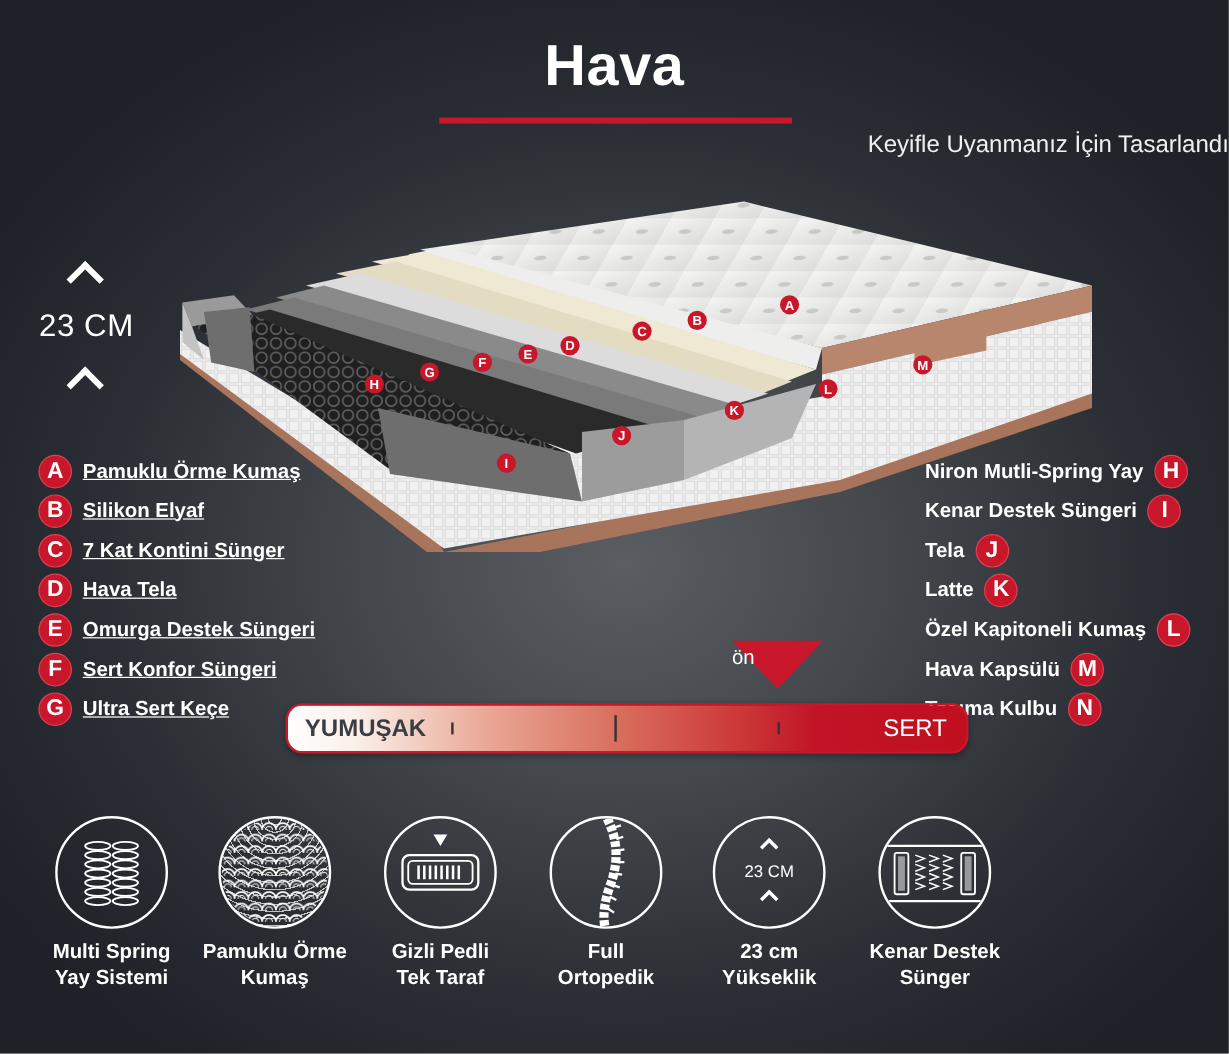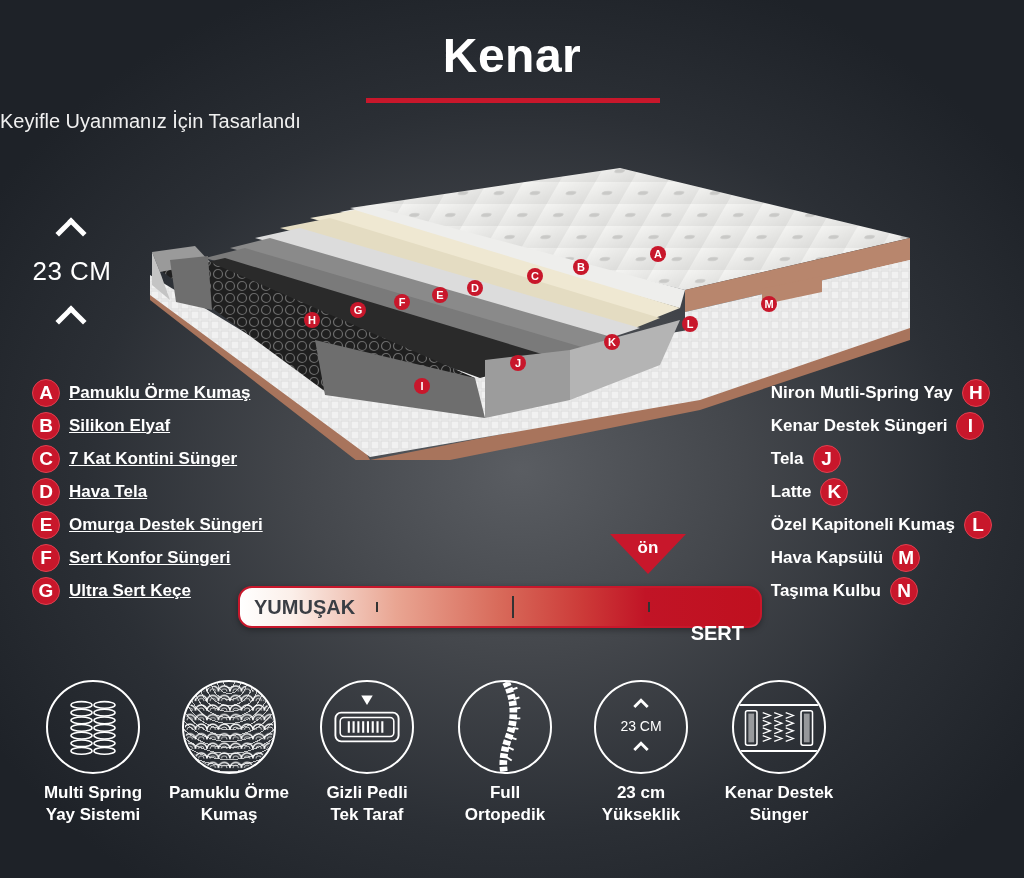--- a/index.html
+++ b/index.html
@@ -14,21 +14,21 @@
 
   
   .title {
     left: 0; width: 1024px; top: 28px; text-align: center;
     font-size: 48px; font-weight: bold; letter-spacing: 0.5px; color: #fff;
   }
   .title-rule {
     left: 366px; top: 98px; width: 294px; height: 5px; background: #c8172b;
   }
   .subtitle {
-    left: 0; width: 1024px; top: 110px; text-align: left;
+    left: 0; width: 1024px; top: 110px; text-align: right;
     font-size: 20px; color: #f0f0f0;
   }
 
   
   .height-box { left: 22px; top: 214px; width: 100px; height: 116px; }
   .chev { position: absolute; left: 38px; width: 22px; height: 22px;
     border-left: 5px solid #fff; border-top: 5px solid #fff; transform: rotate(45deg); }
   .chev.top { top: 8px; }
   .chev.bottom { top: 96px; }
   .height-text { position: absolute; left: 0; top: 42px; width: 100px; text-align: center;
@@ -52,47 +52,47 @@
   .legend-left .legend-label { margin-left: 9px; text-decoration: underline; }
   .legend-right .legend-label { margin-right: 9px; }
 
   
   .firm-marker {
     left: 610px; top: 534px; width: 0; height: 0;
     border-left: 38px solid transparent; border-right: 38px solid transparent;
     border-top: 40px solid #c8172b;
   }
   .firm-marker-label {
-    left: 610px; top: 538px; width: 76px; text-align: center;
-    font-size: 17px; font-weight: bold; color: #fff;
+    left: 610px; top: 538px; width: 76px; 
+    font-size: 17px; font-weight: normal; color: #fff;
   }
   .firm-bar {
-    left: 238px; top: 586px; width: 524px; height: 42px; border-radius: 14px;
+    left: 238px; top: 586px; width: 569px; height: 42px; border-radius: 14px;
     background: linear-gradient(90deg, #ffffff 0%, #fbefe9 10%, #e9a592 30%, #d86a5a 50%, #cc3a38 66%, #c11426 78%, #c0101f 100%);
     border: 2px solid #c8172b;
     box-shadow: 0 2px 6px rgba(0,0,0,0.35);
   }
   .firm-soft { position: absolute; left: 14px; top: 8px; font-size: 20px; font-weight: bold; color: #3a3e44; }
-  .firm-hard { position: absolute; right: 16px; top: 8px; font-size: 20px; font-weight: bold; color: #fff; margin-top: 26px; }
+  .firm-hard { position: absolute; right: 16px; top: 8px; font-size: 20px; font-weight: normal; color: #fff; }
   .tick { position: absolute; width: 2px; background: #333; }
 
   
   .features { left: 0; top: 680px; width: 1024px; height: 150px; }
   .feature { position: absolute; top: 0; width: 130px; text-align: center; }
   .feature .circle {
     width: 94px; height: 94px; margin: 0 auto; border: 2.5px solid #fff; border-radius: 50%;
     position: relative; overflow: hidden;
   }
   .feature .circle svg { position: absolute; left: 0; top: 0; width: 100%; height: 100%; }
   .feature .label { margin-top: 8px; font-size: 17px; font-weight: bold; line-height: 22px; color: #fff; }
 </style>
 </head>
 <body>
 
-<div class="abs title">Kenar</div>
+<div class="abs title">Hava</div>
 <div class="abs title-rule"></div>
 <div class="abs subtitle">Keyifle Uyanmanız İçin Tasarlandı</div>
 
 <div class="abs height-box">
   <div class="chev top"></div>
   <div class="height-text">23 CM</div>
   <div class="chev bottom"></div>
 </div>
 
 <div class="abs mattress">

